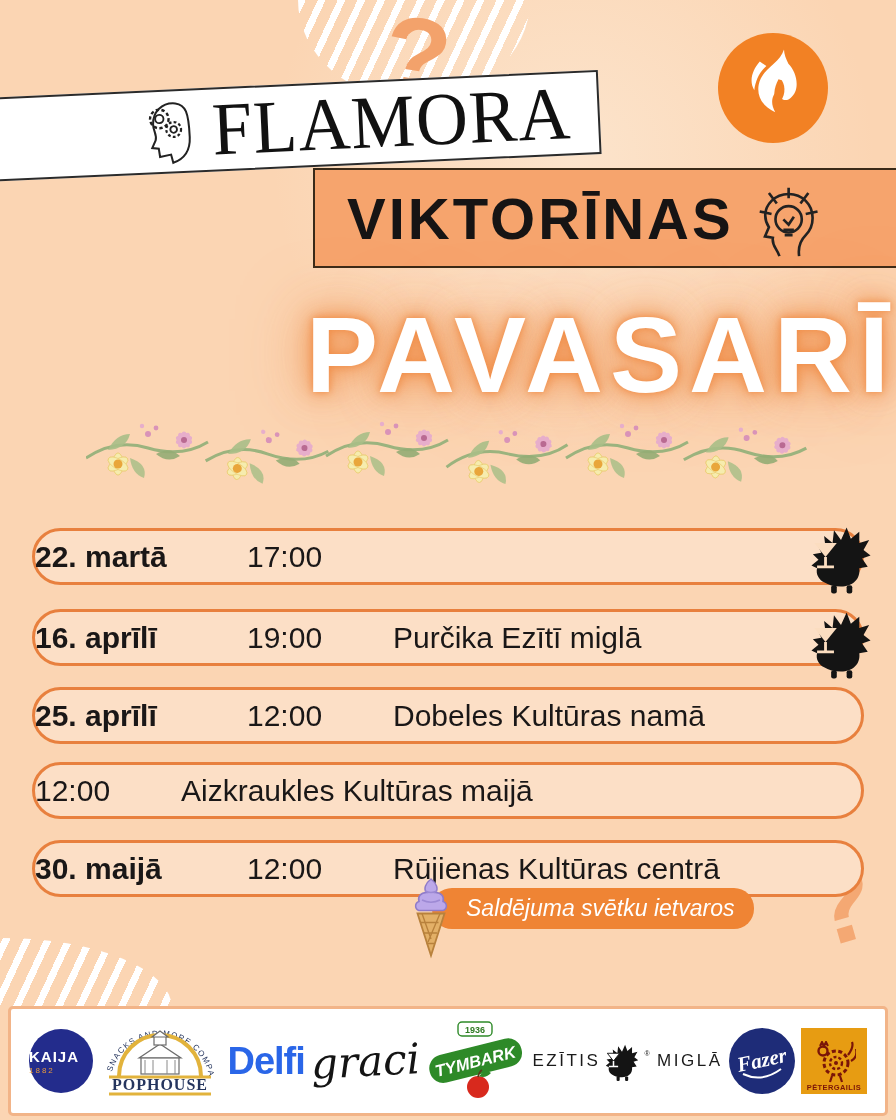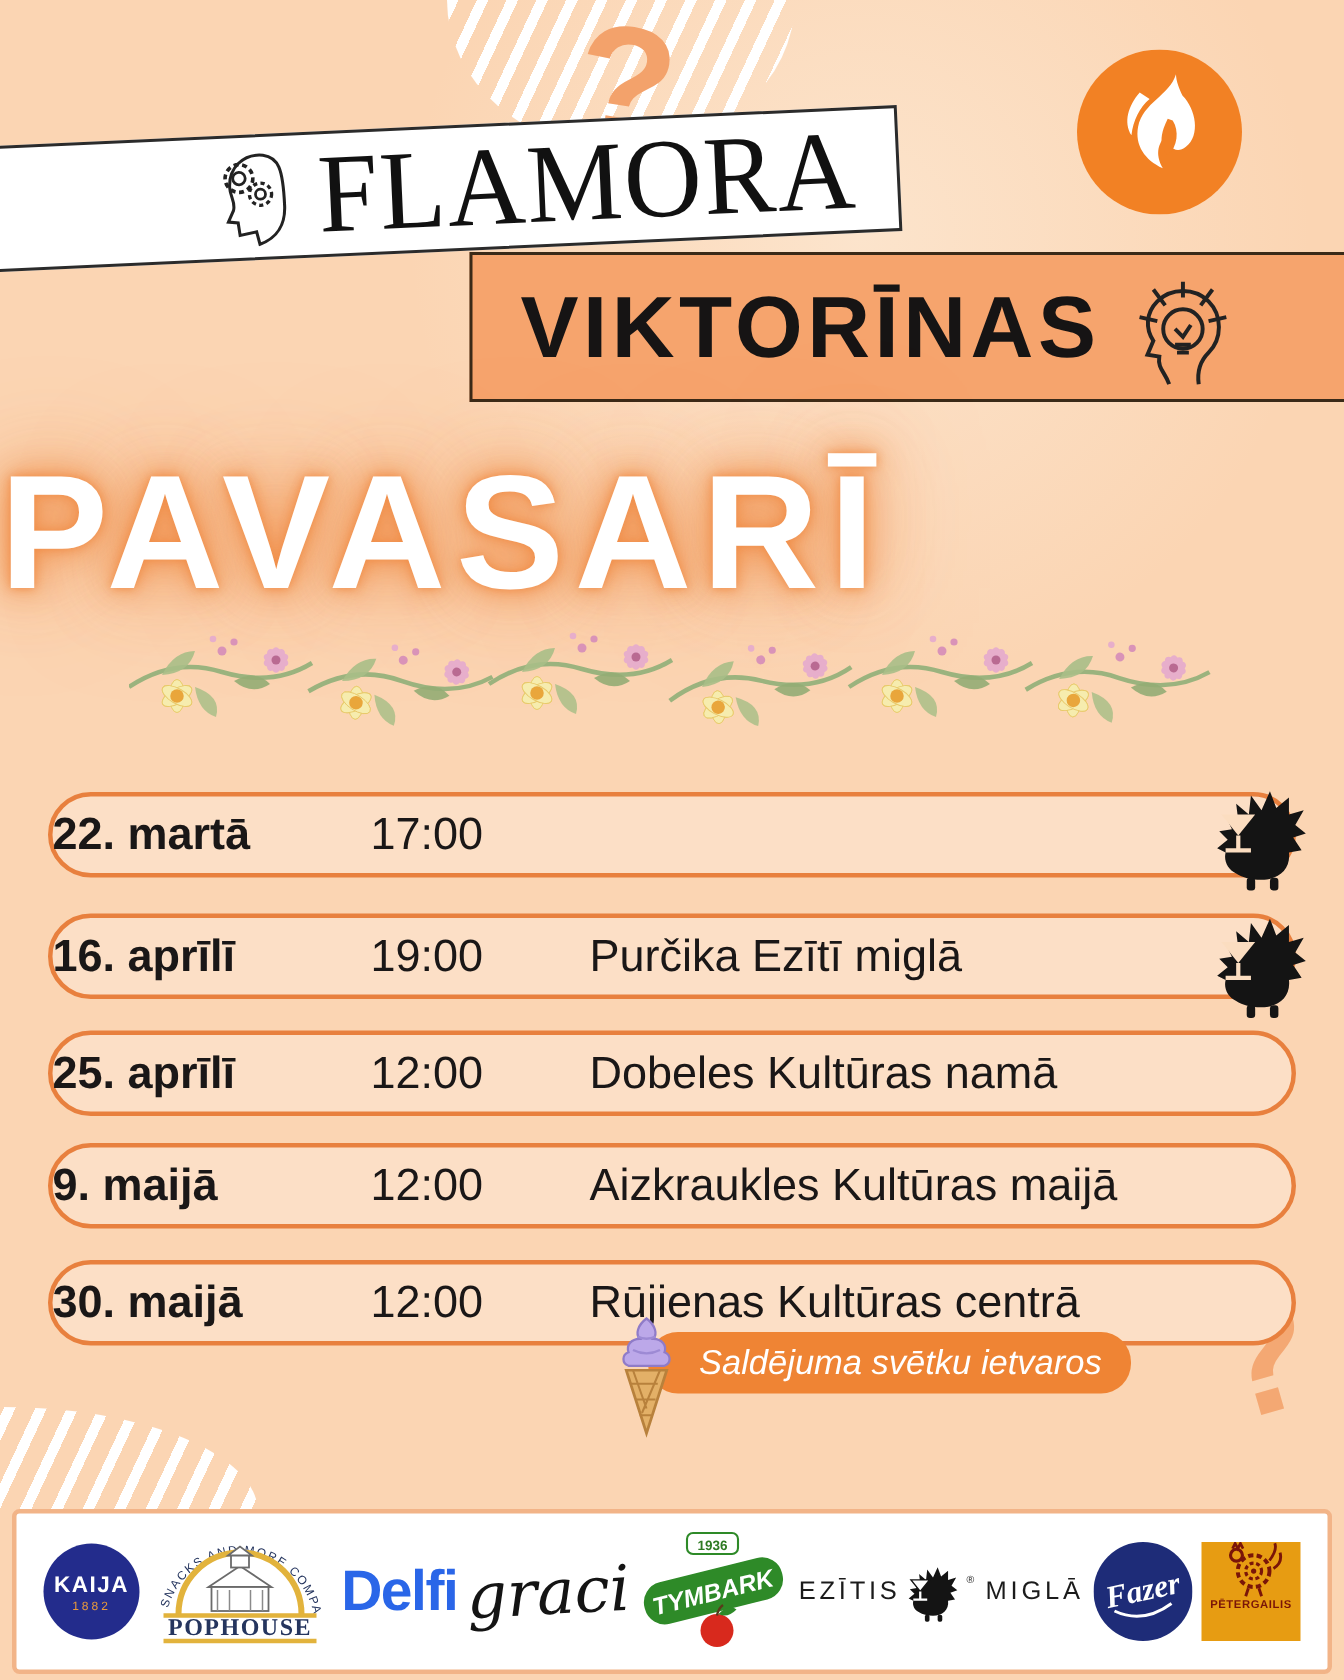--- a/index.html
+++ b/index.html
@@ -38,21 +38,21 @@
   .viktorinas-banner{
     position:absolute;left:313px;top:168px;width:686px;height:100px;
     background:#F6A46D;border:2px solid #3a2a18;box-sizing:border-box;
     display:flex;align-items:center;padding-left:32px;
   }
   .viktorinas-banner .word{
     font-size:58px;font-weight:700;letter-spacing:3px;color:#161414;white-space:nowrap;
   }
   
   .title{
-    position:absolute;left:0;right:0;top:290px;text-align:left;
+    position:absolute;left:0;right:0;top:290px;text-align:right;
     font-size:108px;font-weight:700;letter-spacing:7px;color:#ffffff;line-height:1.2;
     text-shadow:0 0 6px rgba(240,140,70,.95),0 0 18px rgba(240,140,70,.9),
                 0 0 40px rgba(240,140,70,.8),0 0 70px rgba(240,140,70,.6);
   }
   .garland{position:absolute;left:86px;top:396px;width:722px;height:112px;}
   
   .event-row{
     position:absolute;left:32px;width:832px;height:57px;box-sizing:border-box;
     border:3px solid #E8803E;border-radius:30px;background:#FCDFC6;
     display:flex;align-items:center;font-size:30px;
@@ -68,29 +68,29 @@
   }
   .badge .badge-label{color:#fff;font-size:23px;font-style:italic;font-weight:500;white-space:nowrap;}
   .icecream{position:absolute;left:408px;top:876px;width:46px;height:84px;}
   
   .footer{
     position:absolute;left:8px;top:1006px;width:880px;height:110px;box-sizing:border-box;
     background:#ffffff;border:3px solid #F2B488;border-radius:5px;
     display:flex;align-items:center;justify-content:space-between;padding:0 18px;
   }
   .logo-kaija{width:64px;height:64px;border-radius:50%;background:#232C8C;
-    display:flex;flex-direction:column;align-items:center;justify-content:center;}
+    display:flex;flex-direction:column;justify-content:center;}
   .logo-kaija .k-name{color:#fff;font-weight:700;font-size:15px;letter-spacing:1px;}
   .logo-kaija .k-year{color:#E89A3C;font-size:8px;letter-spacing:2px;margin-top:1px;}
   .logo-delfi{font-size:38px;font-weight:700;color:#2A66E8;letter-spacing:-1px;}
   .logo-graci{font-family:"DejaVu Serif",serif;font-style:italic;font-size:42px;color:#141414;transform:rotate(-3deg);}
   .logo-ezitis{display:flex;align-items:center;gap:5px;font-size:17px;letter-spacing:2.5px;color:#1b1b1b;font-weight:500;}
   .logo-ezitis .reg{font-size:7px;align-self:flex-start;margin-top:10px;}
   .logo-petergailis{width:66px;height:66px;background:#E79C12;display:flex;flex-direction:column;
-    align-items:center;justify-content:flex-end;padding-bottom:20px;box-sizing:border-box;}
+    align-items:center;justify-content:flex-end;padding-bottom:2px;box-sizing:border-box;}
   .logo-petergailis .p-name{font-size:7.5px;font-weight:700;color:#7A1508;letter-spacing:.4px;}
 </style>
 </head>
 <body>
 
 <svg width="0" height="0" style="position:absolute" aria-hidden="true">
   <defs>
     <symbol id="hedgehog" viewBox="0 0 44 54">
       <path fill="#141414" d="M10,45 C6,43 4,39 5,35 L1,33 L6,29 L2,25 L8,24 L5,18 L11,20 L10,12 L16,17 L17,8 L22,15 L26,6 L29,14 L35,9 L35,17 L42,15 L38,22 L43,26 L37,28 L41,34 L35,35 C36,43 30,48 22,48 C17,48 13,47 10,45 Z"></path>
       <rect x="15" y="47" width="4" height="6" rx="1.5" fill="#141414"></rect>
@@ -201,21 +201,20 @@
     <svg class="row-hedgehog" style="--glass:#FBDDC0;--glass-stroke:transparent;top:-8px" viewBox="0 0 44 54">
         <use href="#hedgehog"></use>
       </svg>
   </div>
   <div class="event-row" style="top:687px">
     <span class="ev-date">25. aprīlī</span>
     <span class="ev-time">12:00</span>
     <span class="ev-loc">Dobeles Kultūras namā</span>
   </div>
   <div class="event-row" style="top:762px">
-    <span class="ev-date">9. maijā</span>
     <span class="ev-time">12:00</span>
     <span class="ev-loc">Aizkraukles Kultūras maijā</span>
   </div>
   <div class="event-row" style="top:840px">
     <span class="ev-date">30. maijā</span>
     <span class="ev-time">12:00</span>
     <span class="ev-loc">Rūjienas Kultūras centrā</span>
   </div>
 
   <div class="badge">

